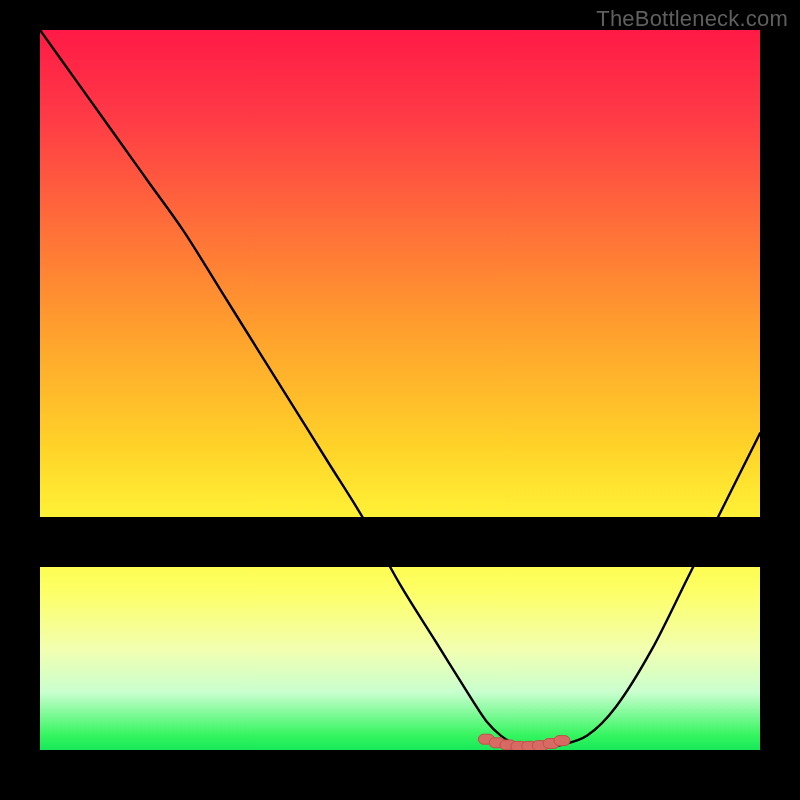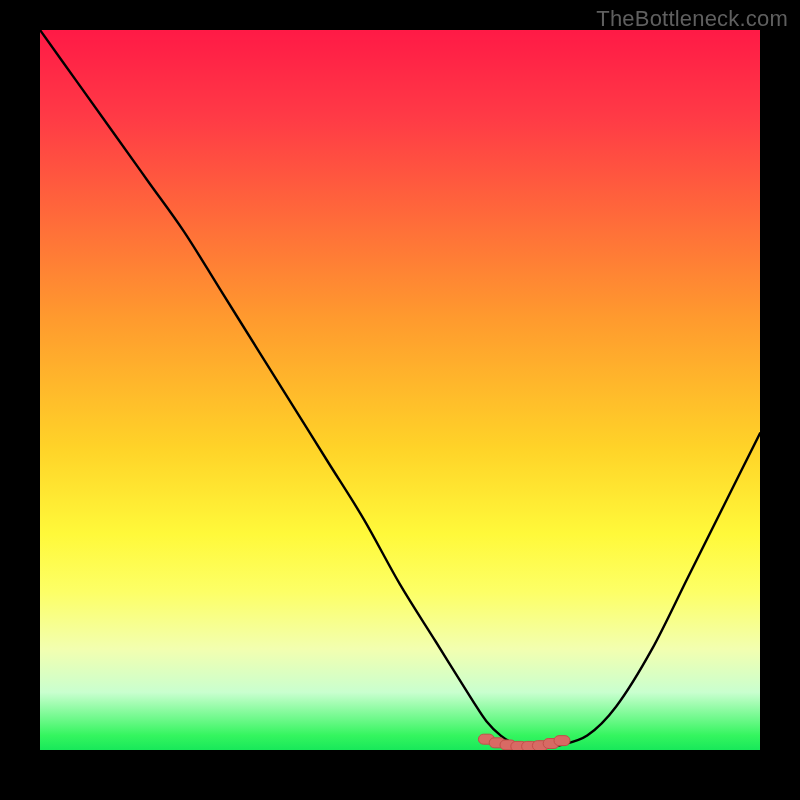--- a/index.html
+++ b/index.html
@@ -7,21 +7,21 @@
     padding: 0;
     width: 800px;
     height: 800px;
     background: #000;
     overflow: hidden;
     font-family: Arial, Helvetica, sans-serif;
   }
   .frame {
     position: relative;
     width: 800px;
-    height: 800px;
+    height: 567px;
     background: #000;
   }
   .watermark {
     position: absolute;
     top: 6px;
     right: 12px;
     color: #5f5f5f;
     font-size: 22px;
     font-weight: 500;
     letter-spacing: 0.2px;

